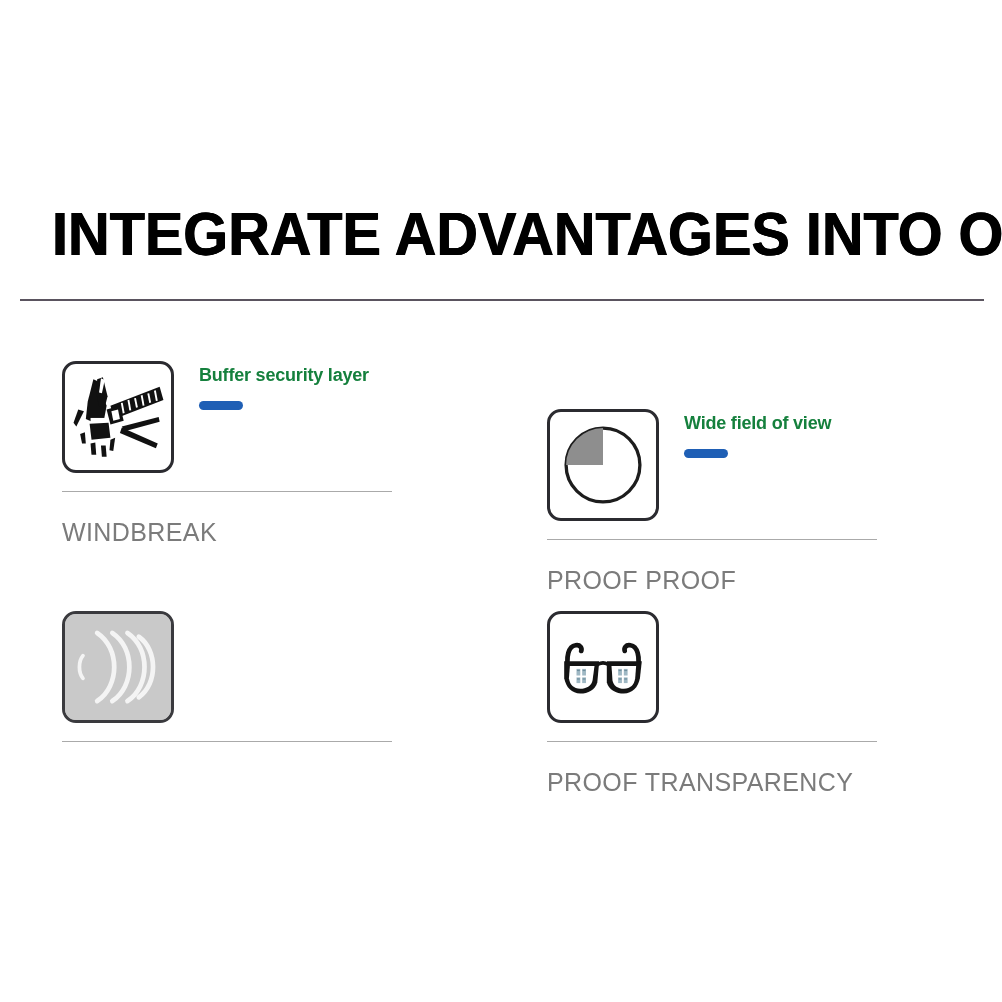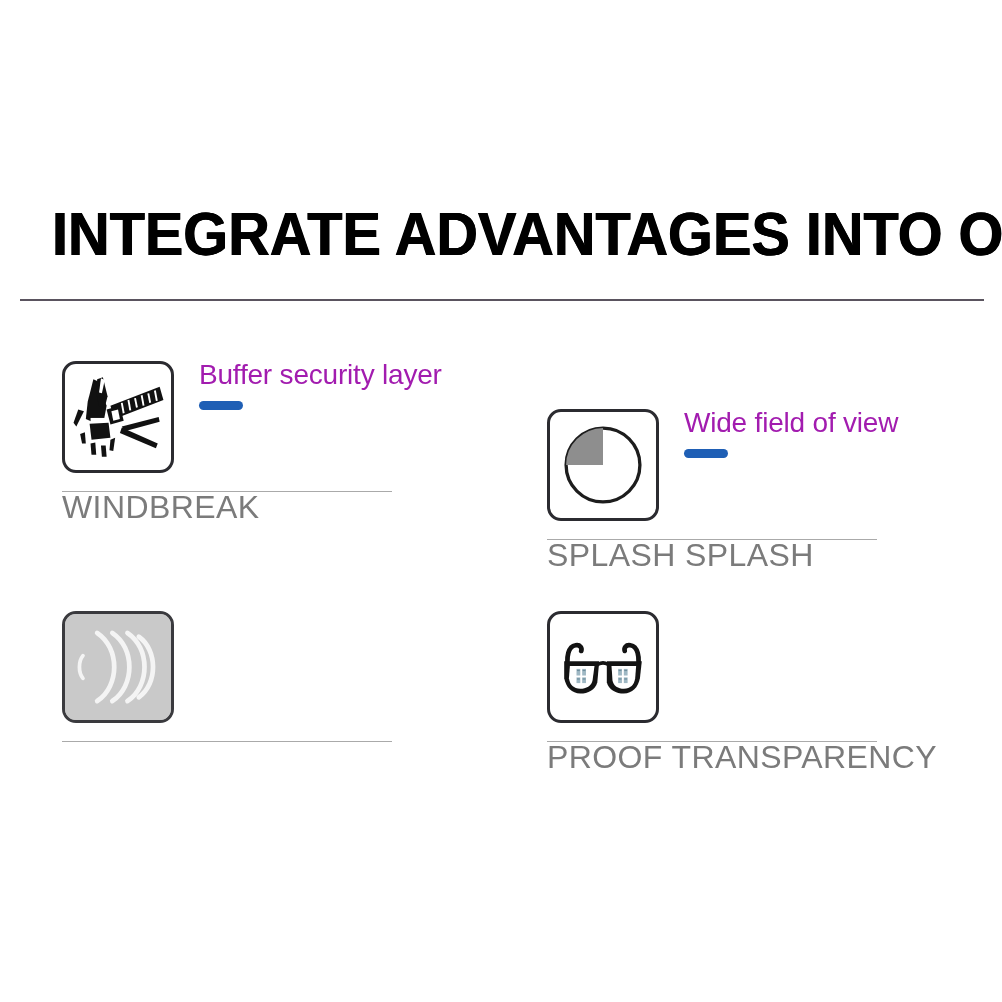--- a/index.html
+++ b/index.html
@@ -92,24 +92,24 @@
   }
   .icon-box svg { display: block; width: 100%; height: 100%; }
 
   .card-text {
     position: absolute;
     left: 137px;
     top: 0;
     width: 300px;
   }
   .card-title {
-    color: #a21caf;
-    font-size: 28px;
+    color: #15803d;
+    font-size: 18px;
     line-height: 40px;
-    font-weight: 400;
+    font-weight: 700;
     white-space: pre-line;
     letter-spacing: -0.2px;
   }
   .card.c2 .card-title,
   .card.c3 .card-title { line-height: 43px; }
 
   .dash {
     margin-top: 6px;
     width: 44px;
     height: 9px;
@@ -124,23 +124,23 @@
     left: 0;
     top: 136px;
     width: 330px;
     height: 1px;
     background: #aaaaaa;
   }
 
   .card-label {
     position: absolute;
     left: 0;
-    top: 137px;
+    top: 162px;
     color: #7b7b7b;
-    font-size: 32px;
+    font-size: 25px;
     line-height: 30px;
     letter-spacing: 0.4px;
     white-space: nowrap;
   }
 </style>
 </head>
 <body>
 
 <div id="page">
 
@@ -206,21 +206,21 @@
             <circle cx="56" cy="56" r="39" fill="#ffffff" stroke="#1d1d1d" stroke-width="3.5"></circle>
             <path d="M56 56 L56 17 A39 39 0 0 0 17 56 Z" fill="#8e8e8e"></path>
           </svg>
         </div>
         <div class="card-text">
           <div class="card-title">Wide field of view</div>
           <div class="dash"></div>
         </div>
       </div>
       <div class="card-rule"></div>
-      <div class="card-label">SPLASH SPLASH</div>
+      <div class="card-label">PROOF PROOF</div>
     </div>
 
     <div class="card c2">
       <div class="card-top">
         <div class="icon-box filled">
           <svg viewBox="0 0 112 112" aria-hidden="true">
             <rect x="0" y="0" width="112" height="112" fill="#c9c9c9"></rect>
             <g fill="none" stroke="#f4f4f4" stroke-width="5" stroke-linecap="round">
               <path d="M34 20 C58 36 58 76 34 92"></path>
               <path d="M50 20 C74 36 74 76 50 92"></path>

